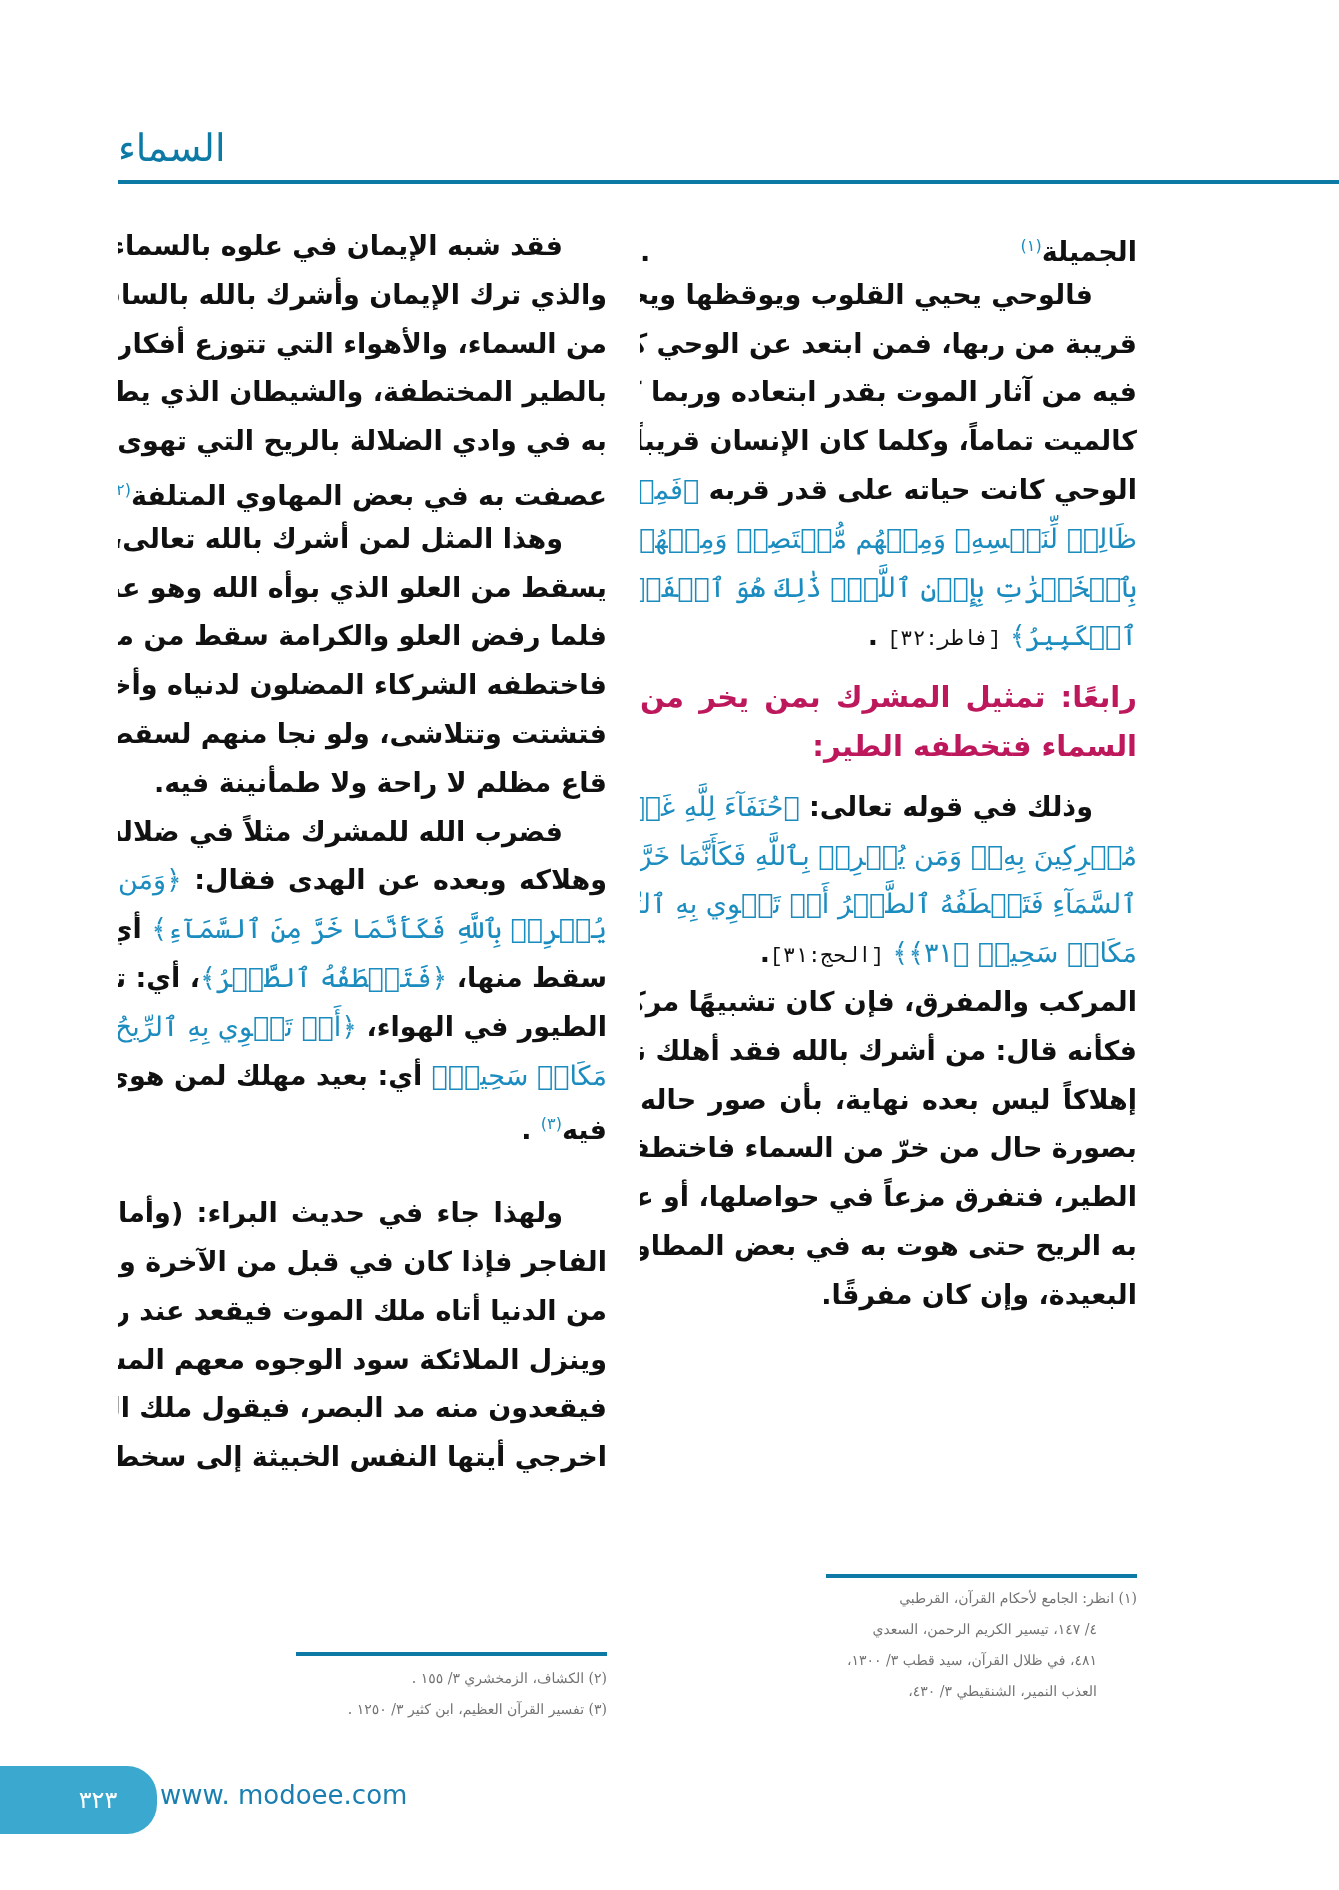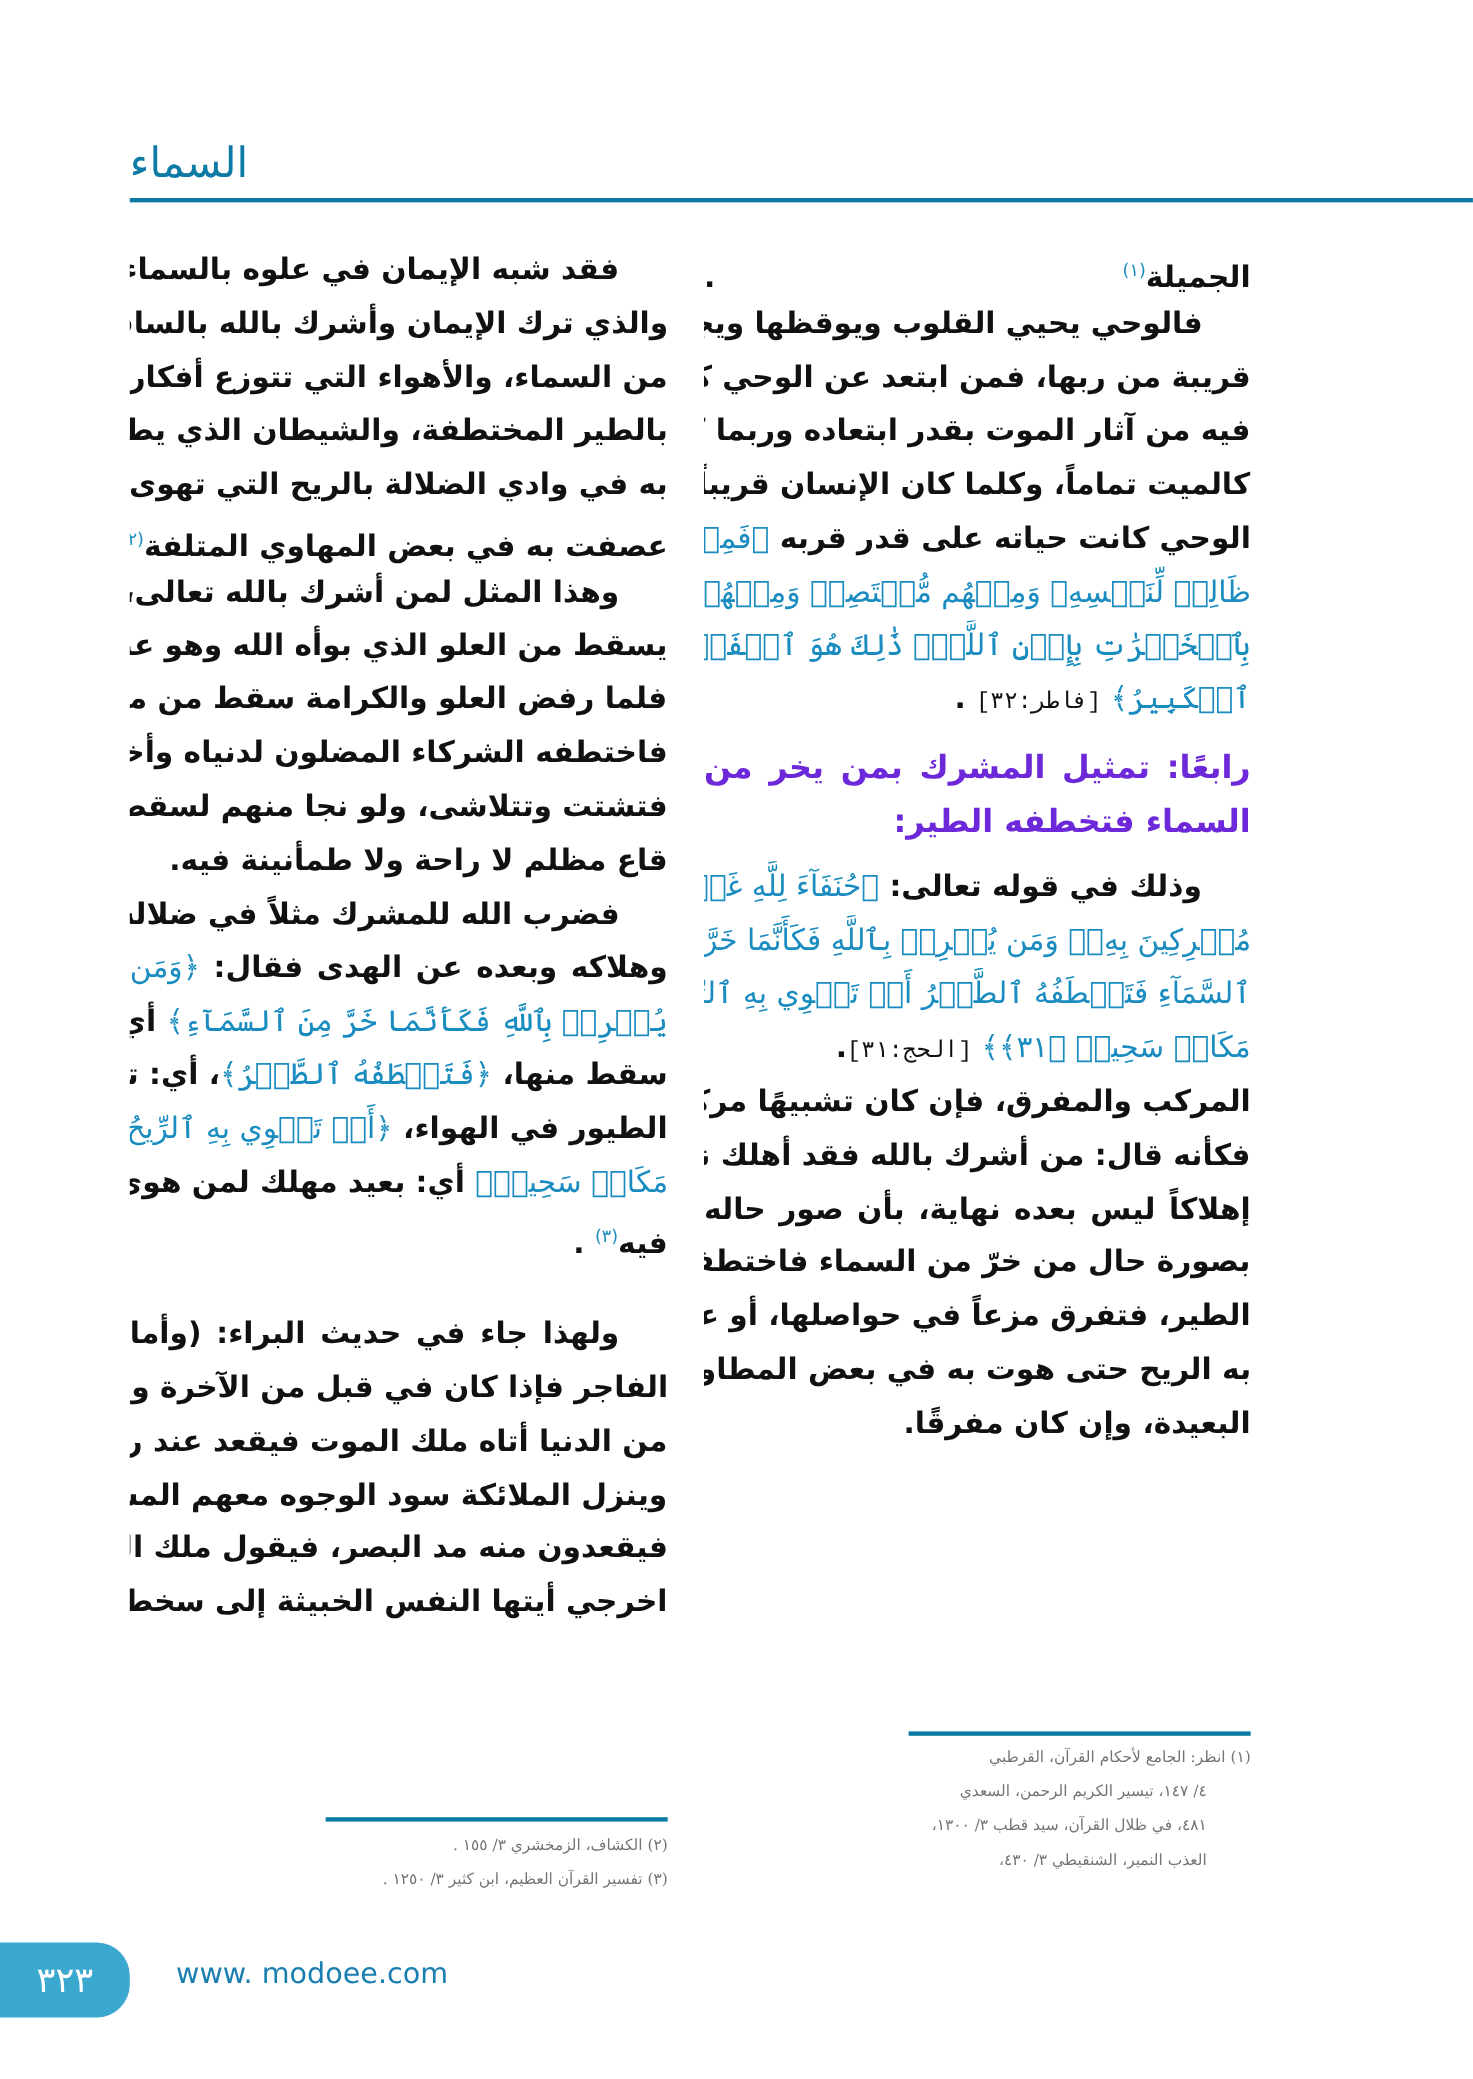--- a/index.html
+++ b/index.html
@@ -11,34 +11,34 @@
   .col { position:absolute; direction:rtl; text-align:justify; }
   .col-right { left:640px; width:497px; top:222px; }
   .col-left { left:118px; width:489px; top:222px; }
   .line { display:block; height:48.8px; line-height:48.8px; font-size:27px; font-weight:bold;
           white-space:nowrap; overflow:hidden; text-align-last:justify; text-align:justify; }
   .line.last { text-align-last:right; }
   .line.indent { padding-right:44px; }
   .quran { color:#1a8cbf; font-weight:normal; font-family:"DejaVu Serif", serif; font-size:27px; }
   .ref { font-weight:normal; font-size:21px; color:#111; font-family:Liberation Mono, monospace; }
   .fnref { color:#1a8cbf; font-size:16px; vertical-align:super; font-weight:normal; }
-  .heading { color:#6d28d9; font-size:29px; font-weight:bold; }
+  .heading { color:#be185d; font-size:29px; font-weight:bold; }
   .hadith { font-weight:900;margin-top:28px; }
   .gap { height:12px; display:block; }
   .fn-rule { position:absolute; height:4px; background:#0d7aa6; }
   .fn-rule-right { left:826px; width:311px; top:1574px; }
   .fn-rule-left { left:296px; width:311px; top:1652px; }
   .footnotes { position:absolute; direction:rtl; font-family:"DejaVu Serif", serif; font-size:14px; color:#737373; }
   .fn-right { left:640px; width:497px; top:1583px; }
   .fn-left { left:118px; width:489px; top:1663px; }
   .fn-line { display:block; height:31px; line-height:31px; white-space:nowrap; }
   .fn-line.cont { padding-right:40px; }
   .page-badge { position:absolute; left:0; top:1766px; width:118px; height:68px; background:#3aa8cf;
-         border-radius:0 30px 30px 0; color:#fff; font-size:32px; display:flex; align-items:center;
-         justify-content:center; font-family:"DejaVu Sans", sans-serif; }
+         border-radius:0 30px 30px 0; color:#fff; font-size:24px; display:flex; align-items:center;
+         justify-content:center; font-family:"DejaVu Sans", sans-serif;padding-left:39px; }
   .site-url { position:absolute; left:160px; top:1780px; font-size:26px; color:#1a7fb0;
          font-family:"DejaVu Sans", sans-serif; }
 </style>
 </head>
 <body>
 
 <div class="running-title">السماء</div>
 <div class="header-rule"></div>
 
 <div class="col col-right">

